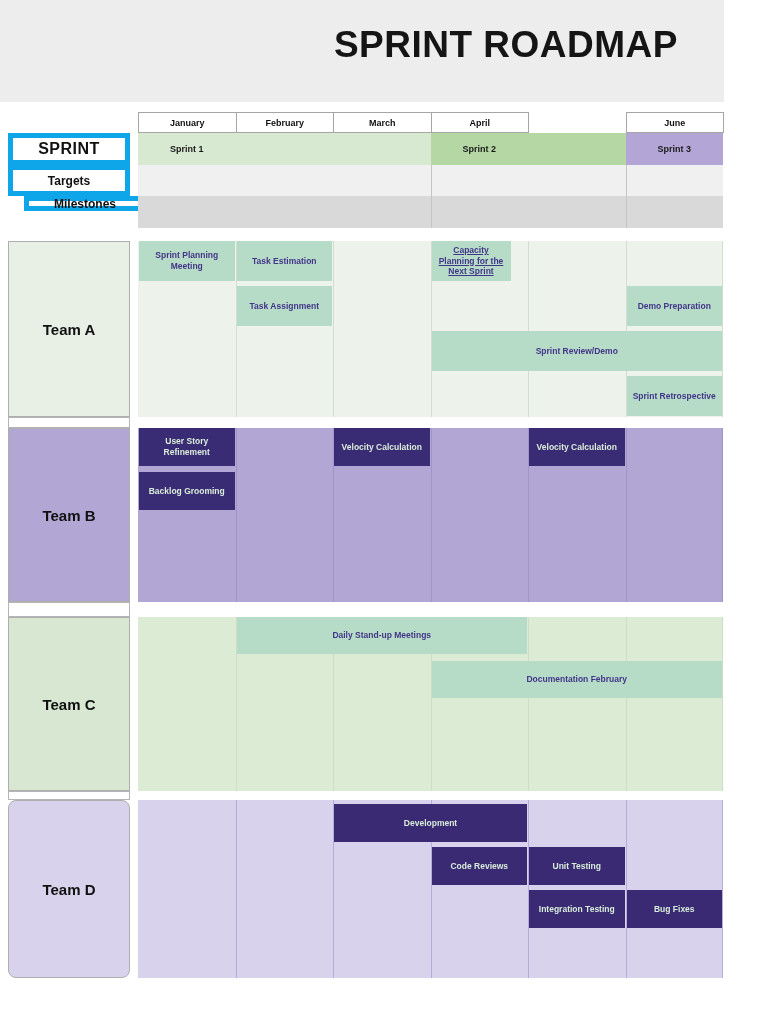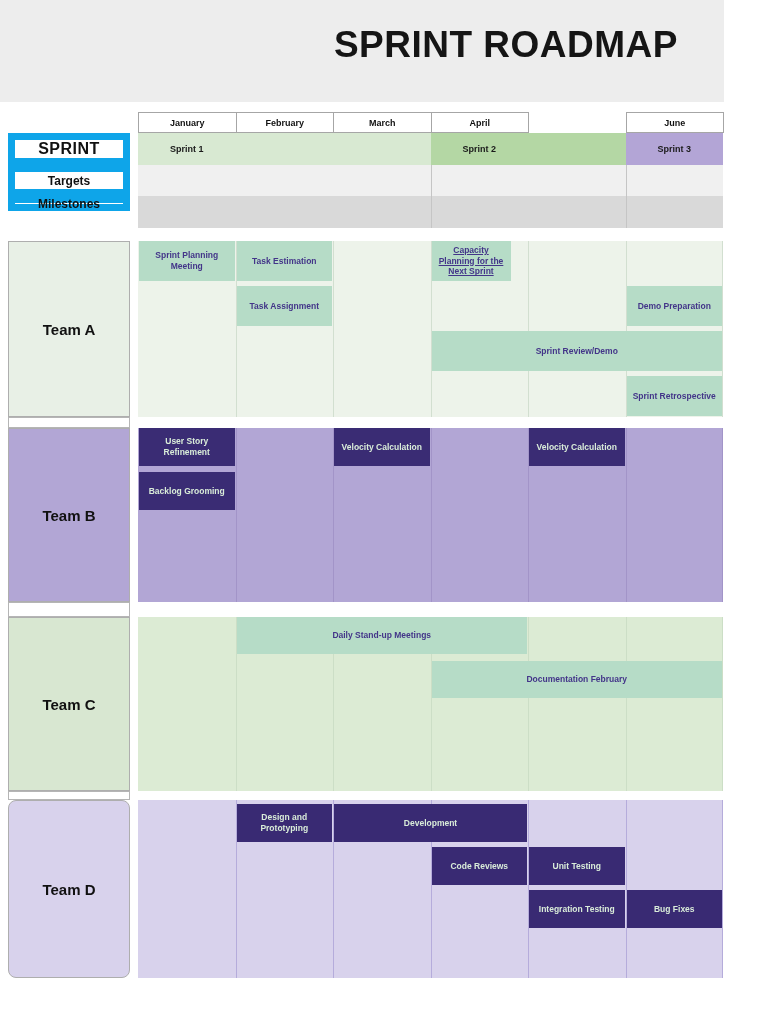--- a/index.html
+++ b/index.html
@@ -1,26 +1,26 @@
 <!DOCTYPE html>
 <html><head>
 <meta charset="utf-8">
 <style>
   html,body{margin:0;padding:0;background:#ffffff;}
   .page{position:relative;width:768px;height:1024px;background:#ffffff;overflow:hidden;
         font-family:"Liberation Sans","DejaVu Sans",sans-serif;padding-left:9px;}
   .header-band{position:absolute;left:0;top:0;width:724px;height:102px;background:#ededed;}
   .title{position:absolute;right:46px;top:26px;margin:0;font-size:37px;font-weight:700;
          letter-spacing:0.5px;color:#151515;line-height:1;white-space:nowrap;}
-  .left-cell{position:absolute;left:8px;width:122px;background:#ffffff;border:7px solid #0ea5e9;
+  .left-cell{position:absolute;left:8px;width:122px;background:#ffffff;border:5px solid #0ea5e9;
              box-sizing:border-box;display:flex;align-items:center;justify-content:center;
              font-weight:700;color:#111111;}
   .sprint-cell{top:133px;height:32px;font-size:16px;letter-spacing:0.5px;}
   .targets-cell{top:165px;height:31px;font-size:12px;}
-  .milestones-cell{top:196px;height:15px;font-size:12px;}
+  .milestones-cell{top:196px;height:15px;font-size:12px;margin-left:16px;}
   .month-cell{position:absolute;background:#ffffff;border:1px solid #a6a6a6;box-sizing:border-box;
               display:flex;align-items:center;justify-content:center;font-size:9px;font-weight:700;color:#111111;}
   .sprint-bar{position:absolute;display:flex;align-items:center;box-sizing:border-box;}
   .sprint-bar span{display:block;text-align:center;font-size:9px;font-weight:700;color:#1a1a1a;}
   .meta-row{position:absolute;box-sizing:border-box;}
   .vline{position:absolute;top:0;bottom:0;width:1px;}
   .team-label{position:absolute;left:8px;width:122px;border:1px solid #aeaeae;box-sizing:border-box;
               display:flex;align-items:center;justify-content:center;font-size:15px;font-weight:700;color:#111111;}
   .spacer-cell{position:absolute;left:8px;width:122px;background:#ffffff;border:1px solid #b5b5b5;box-sizing:border-box;}
   .team-grid{position:absolute;box-sizing:border-box;}
@@ -101,21 +101,20 @@
         <div class="task-bar" style="left: 293.5px; top: 44px; width: 290.5px; height: 37px; background: rgb(182, 220, 199); color: rgb(67, 53, 137);">Documentation February</div>
       </div>
       <div class="spacer-cell" style="top: 791px; height: 9px;"></div>
       <div class="team-label" style="top: 800px; height: 178px; background: rgb(216, 210, 236); border-radius: 8px;">Team D</div>
       <div class="team-grid" style="left: 138px; top: 800px; width: 585px; height: 178px; background: rgb(216, 210, 236); border-right: 1px solid rgb(181, 172, 219);">
         <div class="vline" style="left: 97.5px; background: rgb(181, 172, 219);"></div>
         <div class="vline" style="left: 195px; background: rgb(181, 172, 219);"></div>
         <div class="vline" style="left: 292.5px; background: rgb(181, 172, 219);"></div>
         <div class="vline" style="left: 390px; background: rgb(181, 172, 219);"></div>
         <div class="vline" style="left: 487.5px; background: rgb(181, 172, 219);"></div>
-        <div class="task-bar" style="left: 98.5px; top: 4px; width: 95.5px; height: 38px; background: rgb(57, 42, 115); color: rgb(217, 236, 217);">Design and Prototyping</div>
         <div class="task-bar" style="left: 196px; top: 4px; width: 193px; height: 38px; background: rgb(57, 42, 115); color: rgb(217, 236, 217);">Development</div>
         <div class="task-bar" style="left: 293.5px; top: 47px; width: 95.5px; height: 38px; background: rgb(57, 42, 115); color: rgb(217, 236, 217);">Code Reviews</div>
         <div class="task-bar" style="left: 391px; top: 47px; width: 95.5px; height: 38px; background: rgb(57, 42, 115); color: rgb(217, 236, 217);">Unit Testing</div>
         <div class="task-bar" style="left: 391px; top: 90px; width: 95.5px; height: 38px; background: rgb(57, 42, 115); color: rgb(217, 236, 217);">Integration Testing</div>
         <div class="task-bar" style="left: 488.5px; top: 90px; width: 95.5px; height: 38px; background: rgb(57, 42, 115); color: rgb(217, 236, 217);">Bug Fixes</div>
       </div>
     </div>
 </div>
 
 </body></html>

